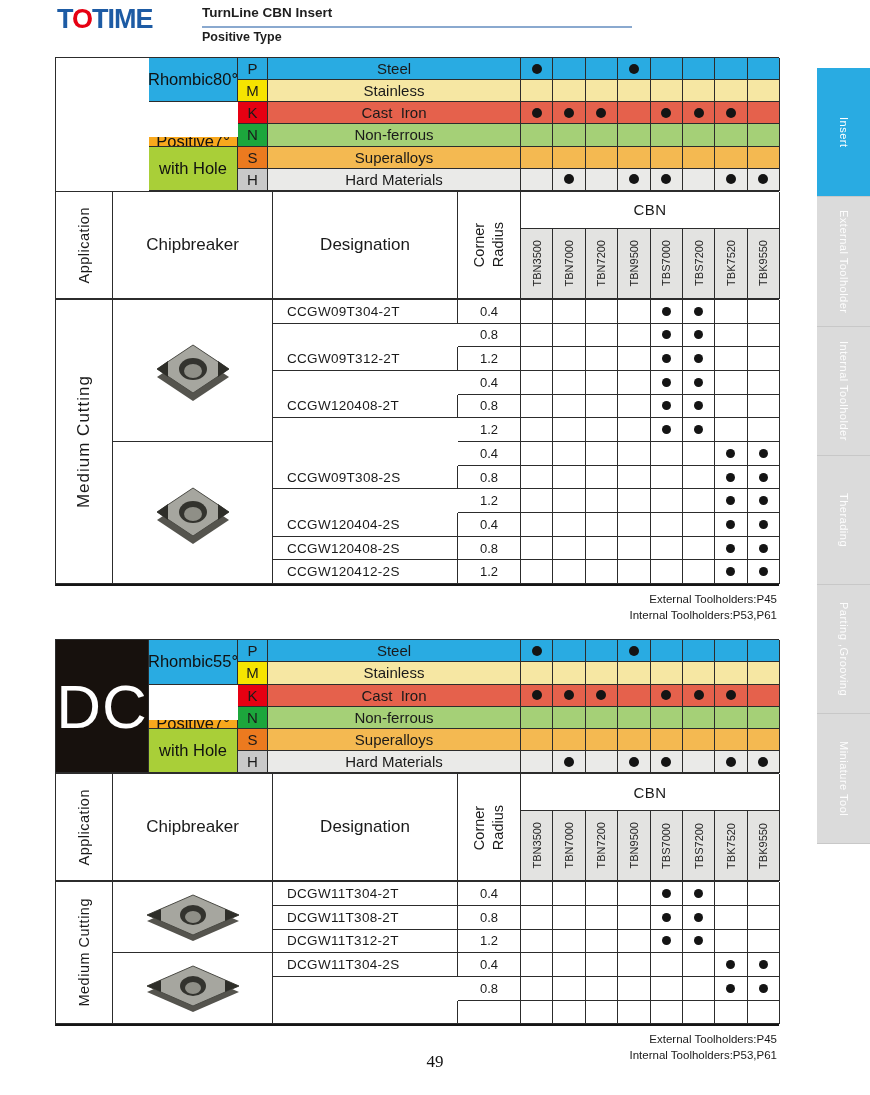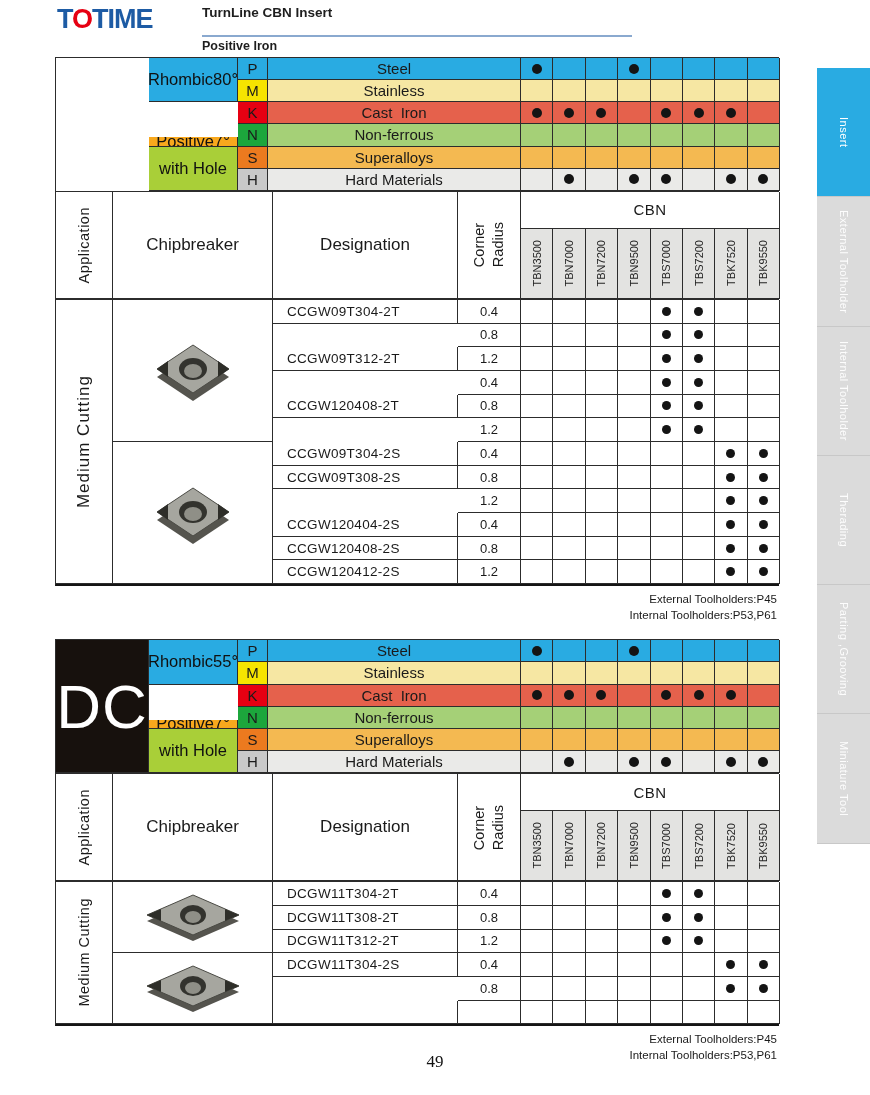--- a/index.html
+++ b/index.html
@@ -5,21 +5,21 @@
   html,body{margin:0;padding:0;background:#fff;}
   .page{position:relative;width:870px;height:1095px;background:#ffffff;overflow:hidden;
         font-family:"Liberation Sans",sans-serif;color:#1a1a1a;}
 
   
   .hdr{position:absolute;left:57px;top:4px;height:44px;}
   .logo{position:absolute;left:0;top:2px;font-size:27px;font-weight:bold;letter-spacing:-1px;
         color:#1D5BA4;line-height:1;}
   .logo .lgO{color:#E60012;}
   .title-block{position:absolute;left:145px;top:1px;width:440px;}
-  .title{font-size:13.5px;font-weight:bold;color:#1e1e1e;padding-bottom:15px;
+  .title{font-size:13.5px;font-weight:bold;color:#1e1e1e;padding-bottom:6px;
          border-bottom:2px solid #8AA9CF;width:430px;}
   .subtitle{font-size:12.5px;font-weight:bold;color:#1e1e1e;margin-top:2px;}
 
   
   main{position:absolute;left:55px;top:57px;width:724px;}
   .tool-table + .tool-table{margin-top:16px;}
 
   .bandA,.bandB,.bandC{border-top:1px solid #2c2c2c;border-left:1px solid #2c2c2c;box-sizing:content-box;}
   .bandA{display:grid;grid-template-columns:93px 89px 30px 253px repeat(8,32.375px);grid-auto-rows:22.15px;}
   .bandB{display:grid;grid-template-columns:57px 160px 185px 63px repeat(8,32.375px);grid-template-rows:37px 70px;}
@@ -69,21 +69,21 @@
 </style>
 </head>
 <body>
 
 <div class="page">
 
   <div class="hdr">
     <div class="logo"><span>T</span><span class="lgO">O</span><span>TIME</span></div>
     <div class="title-block">
       <div class="title">TurnLine CBN Insert</div>
-      <div class="subtitle">Positive Iron</div>
+      <div class="subtitle">Positive Type</div>
     </div>
   </div>
 
   <main>
     <section class="tool-table t-cc" id="table-cc">
         <div class="bandA">
           <div class="c lblcell lbl-shape" style="grid-area: 1 / 2 / 3;">Rhombic80°</div>
           <div class="c lblcell lbl-rake" style="grid-area: 3 / 2 / 5;">Positive7°</div>
           <div class="c lblcell lbl-hole" style="grid-area: 5 / 2 / 7;">with Hole</div>
           <div class="c lettercell" style="background: rgb(41, 171, 226); grid-area: 1 / 3;">P</div>
@@ -307,21 +307,20 @@
           <div class="c chipcell" style="grid-area: 7 / 2 / 13;">
             <svg width="88" height="74" viewBox="0 0 88 74">
               <polygon points="44,20 80,44 44,68 8,44" fill="#55544E"></polygon>
               <polygon points="44,12 80,36 44,60 8,36" fill="#A6A69F" stroke="#4A4A44" stroke-width="1"></polygon>
               <polygon points="69,28 80,36 69,44" fill="#2E2E29"></polygon>
               <polygon points="19,28 8,36 19,44" fill="#2E2E29"></polygon>
               <ellipse cx="44" cy="36" rx="14" ry="11" fill="#33332E"></ellipse>
               <ellipse cx="44" cy="38" rx="9" ry="7" fill="#8F8F87"></ellipse>
             </svg>
           </div>
-          <div class="c desigcell" style="grid-area: 7 / 3;">CCGW09T304-2S</div>
           <div class="c radcell" style="grid-area: 7 / 4;">0.4</div>
           <div class="c dotcell" style="grid-area: 7 / 5;"></div>
           <div class="c dotcell" style="grid-area: 7 / 6;"></div>
           <div class="c dotcell" style="grid-area: 7 / 7;"></div>
           <div class="c dotcell" style="grid-area: 7 / 8;"></div>
           <div class="c dotcell" style="grid-area: 7 / 9;"></div>
           <div class="c dotcell" style="grid-area: 7 / 10;"></div>
           <div class="c dotcell" style="grid-area: 7 / 11;">
             <span class="dot"></span>
           </div>

